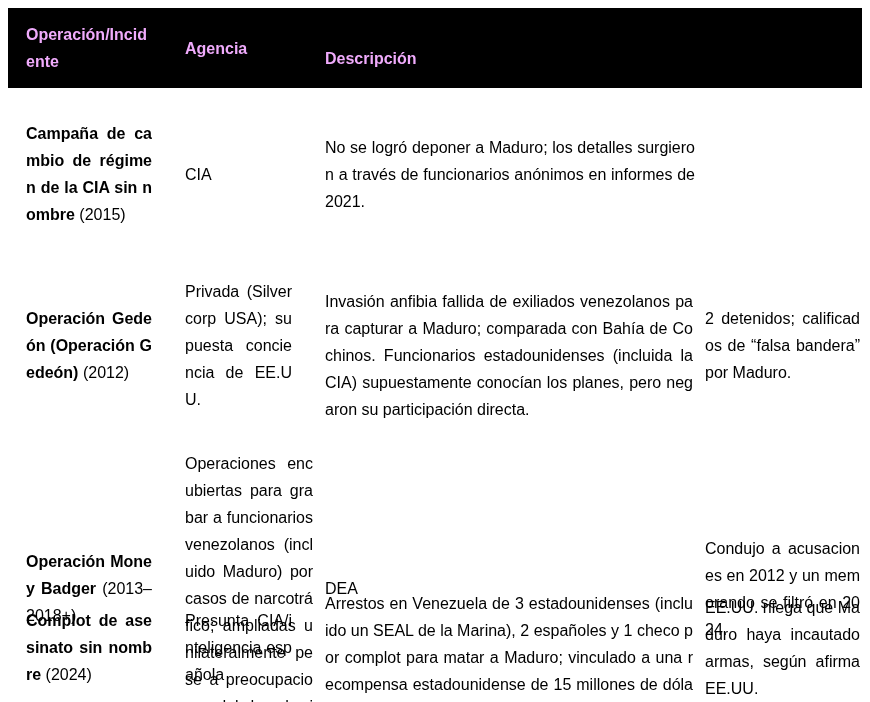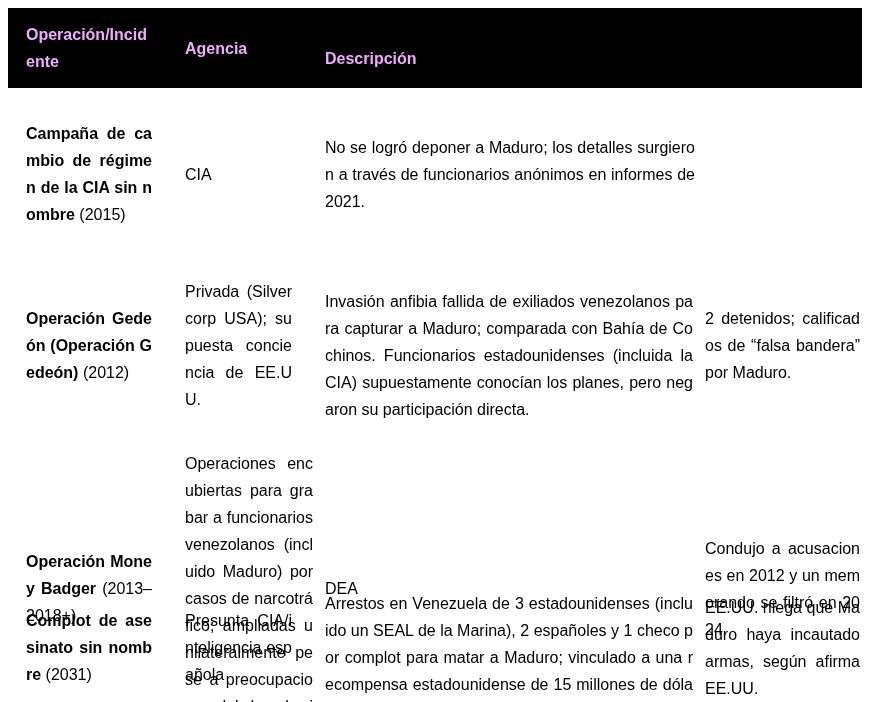--- a/index.html
+++ b/index.html
@@ -75,20 +75,20 @@
     </div>
 
     <div class="trow row-3">
       <div class="td c1"><span class="op-name">Operación Money Badger</span> <span class="op-year">(2013–2018+)</span></div>
       <div class="td c3">Operaciones encubiertas para grabar a funcionarios venezolanos (incluido Maduro) por casos de narcotráfico; ampliadas unilateralmente pese a preocupaciones del derecho internacional.</div>
       <div class="td c2">DEA</div>
       <div class="td c4">Condujo a acusaciones en 2012 y un memorando se filtró en 2024.</div>
     </div>
 
     <div class="trow row-4">
-      <div class="td c1"><span class="op-name">Complot de asesinato sin nombre</span> <span class="op-year">(2031)</span></div>
+      <div class="td c1"><span class="op-name">Complot de asesinato sin nombre</span> <span class="op-year">(2024)</span></div>
       <div class="td c2">Presunta CIA/inteligencia española</div>
       <div class="td c3">Arrestos en Venezuela de 3 estadounidenses (incluido un SEAL de la Marina), 2 españoles y 1 checo por complot para matar a Maduro; vinculado a una recompensa estadounidense de 15 millones de dólares.</div>
       <div class="td c4">EE.UU. niega que Maduro haya incautado armas, según afirma EE.UU.</div>
     </div>
 
   </div>
 </div>
 
 </body></html>

